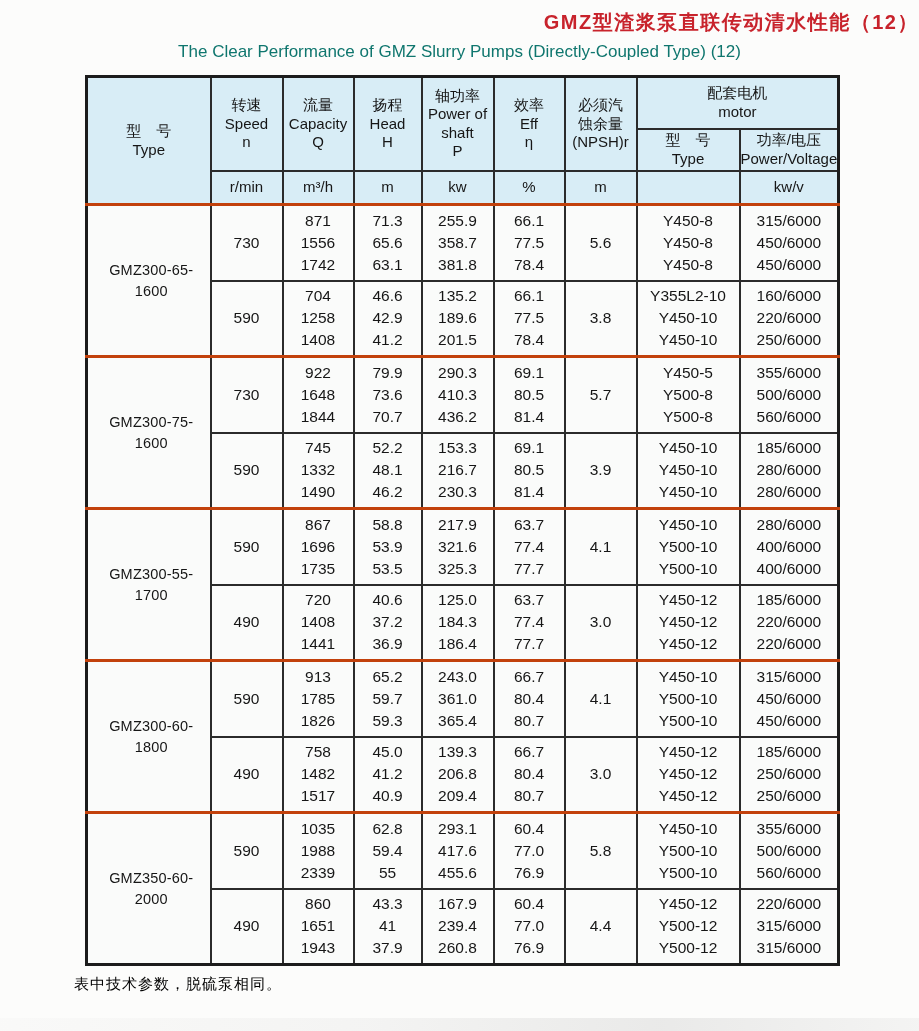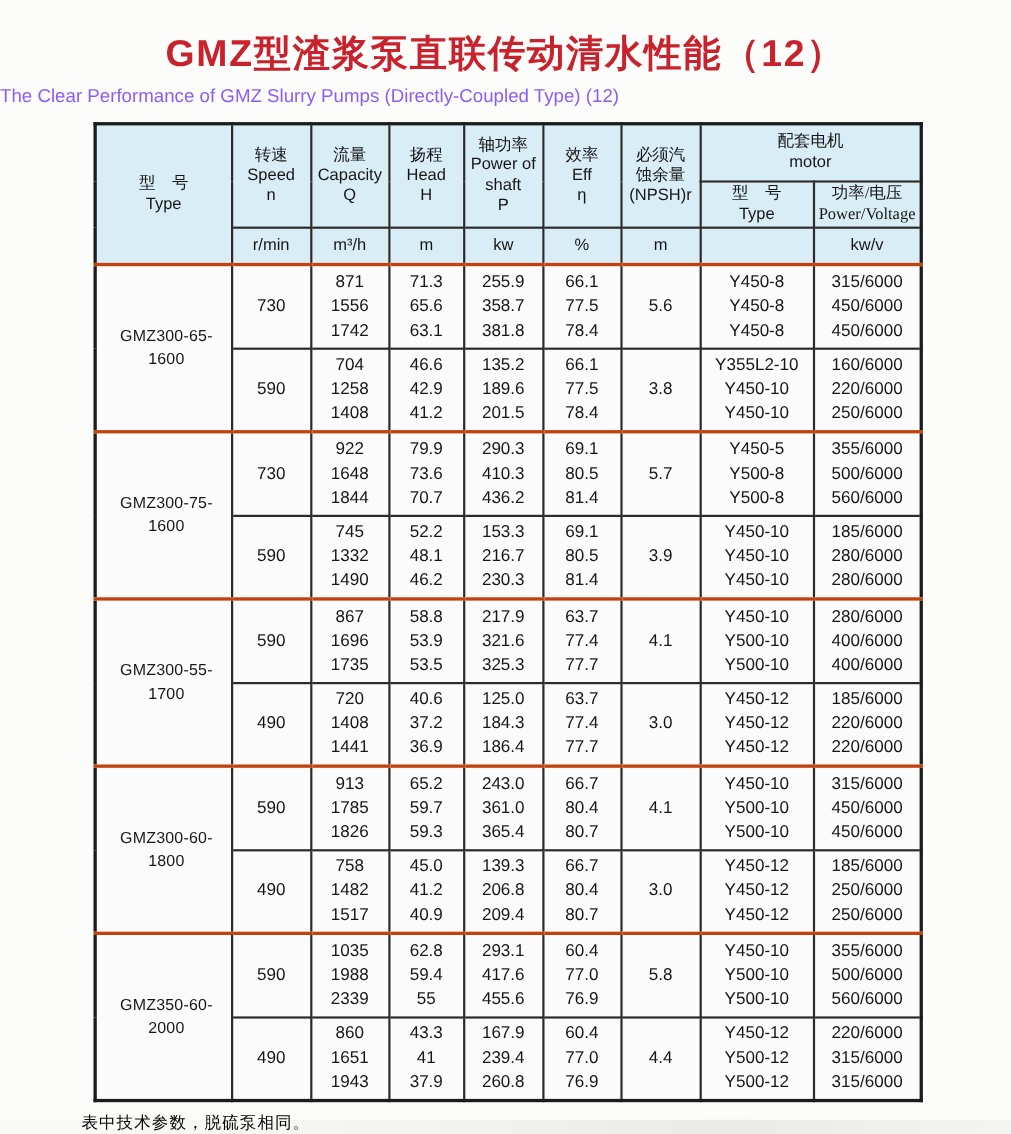--- a/index.html
+++ b/index.html
@@ -9,32 +9,32 @@
     font-family: "Liberation Sans", "DejaVu Sans", sans-serif;
   }
   .page {
     position: relative;
     width: 919px;
     height: 1031px;
     background: #fcfcfb;
     overflow: hidden;
   }
   .title {
-    padding-top: 26px;
-    text-align: center;
-    font-size: 34px;
+    padding-top: 9px;
+    text-align: right;
+    font-size: 20px;
     font-weight: bold;
     letter-spacing: 1.5px;
     color: #c8232c;
   }
   .subtitle {
     margin-top: 6px;
-    text-align: left;
+    text-align: center;
     font-size: 17px;
-    color: #8b5cf6;
+    color: #0f766e;
   }
   table.spec {
     margin-left: 85px;
     margin-top: 13px;
     border-collapse: collapse;
     table-layout: fixed;
     background: #fafbfa;
     border: 3px solid #1c1c1c;
   }
   table.spec th, table.spec td {
@@ -63,21 +63,21 @@
     white-space: pre-line;
     background: #fafbfa;
   }
   tbody td.model {
     text-align: center;
     padding-left: 5px;
     font-size: 14.5px;
     letter-spacing: 0.2px;
   }
   tr.block-start > td { border-top: 3px solid #c2410c; }
-  th.motor-power-h { font-size: 13.5px; font-family: Liberation Serif, serif; }
+  th.motor-power-h { font-size: 13.5px; }
   .footnote {
     margin-left: 74px;
     margin-top: 9px;
     font-size: 15px;
     color: #000000;
     letter-spacing: 1px;
   }
   .bottom-shade {
     position: absolute;
     left: 0;

